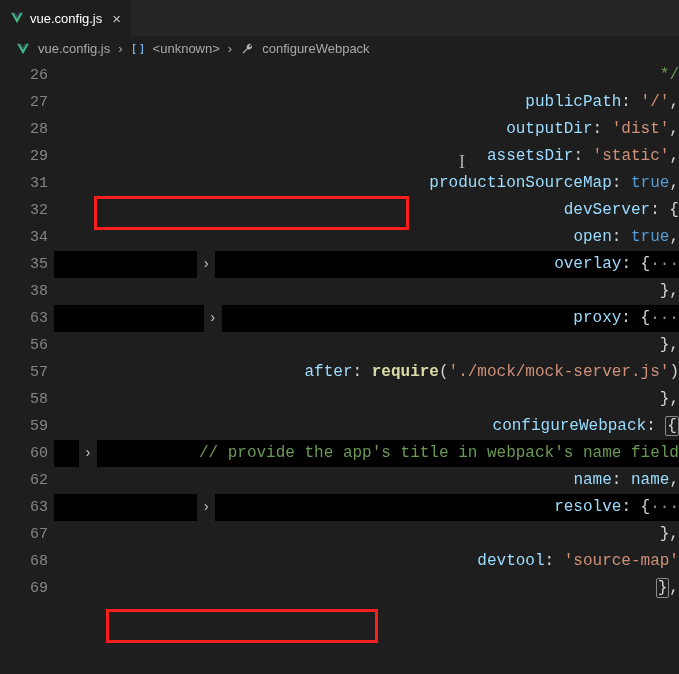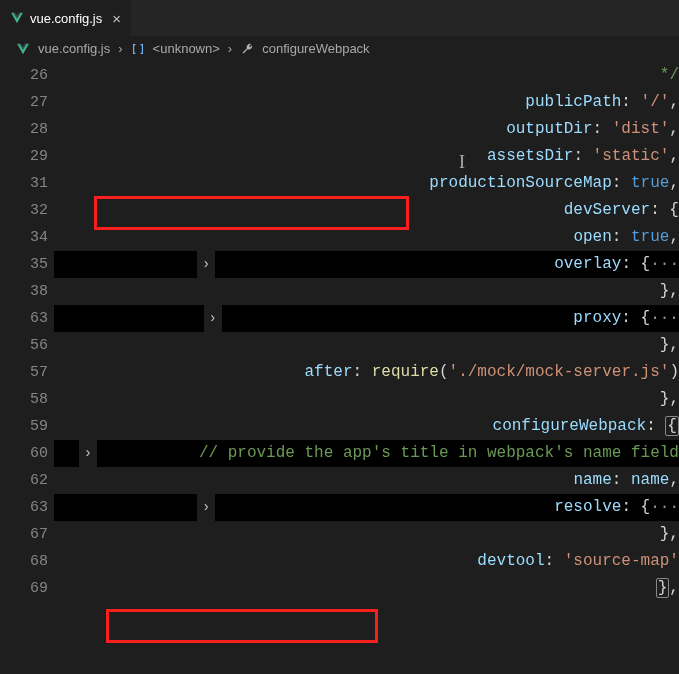--- a/index.html
+++ b/index.html
@@ -91,21 +91,21 @@
   .line.hl .deco { background-color: #223a4f; }
   .line.hl .deco.blue { background: #007acc; }
 
   
   .t-prop { color: #9cdcfe; margin-top: 12px; }
   .t-str  { color: #ce9178; }
   .t-kw   { color: #569cd6; margin-top: 26px; }
   .t-punc { color: #d4d4d4; }
   .t-var  { color: #9cdcfe; }
   .t-obj  { color: #4ec9b0; }
-  .t-func { color: #dcdcaa; }
+  .t-func { color: #dcdcaa; font-weight: bold; }
   .t-cmt  { color: #6a9955; }
   .t-dots { color: #919191; }
 
   .redbox {
     position: absolute;
     border: 3px solid #f91f1f;
     pointer-events: none;
   }
   .box1 { left: 94px;  top: 196px; width: 315px; height: 34px; }
   .box2 { left: 106px; top: 609px; width: 272px; height: 34px; }

